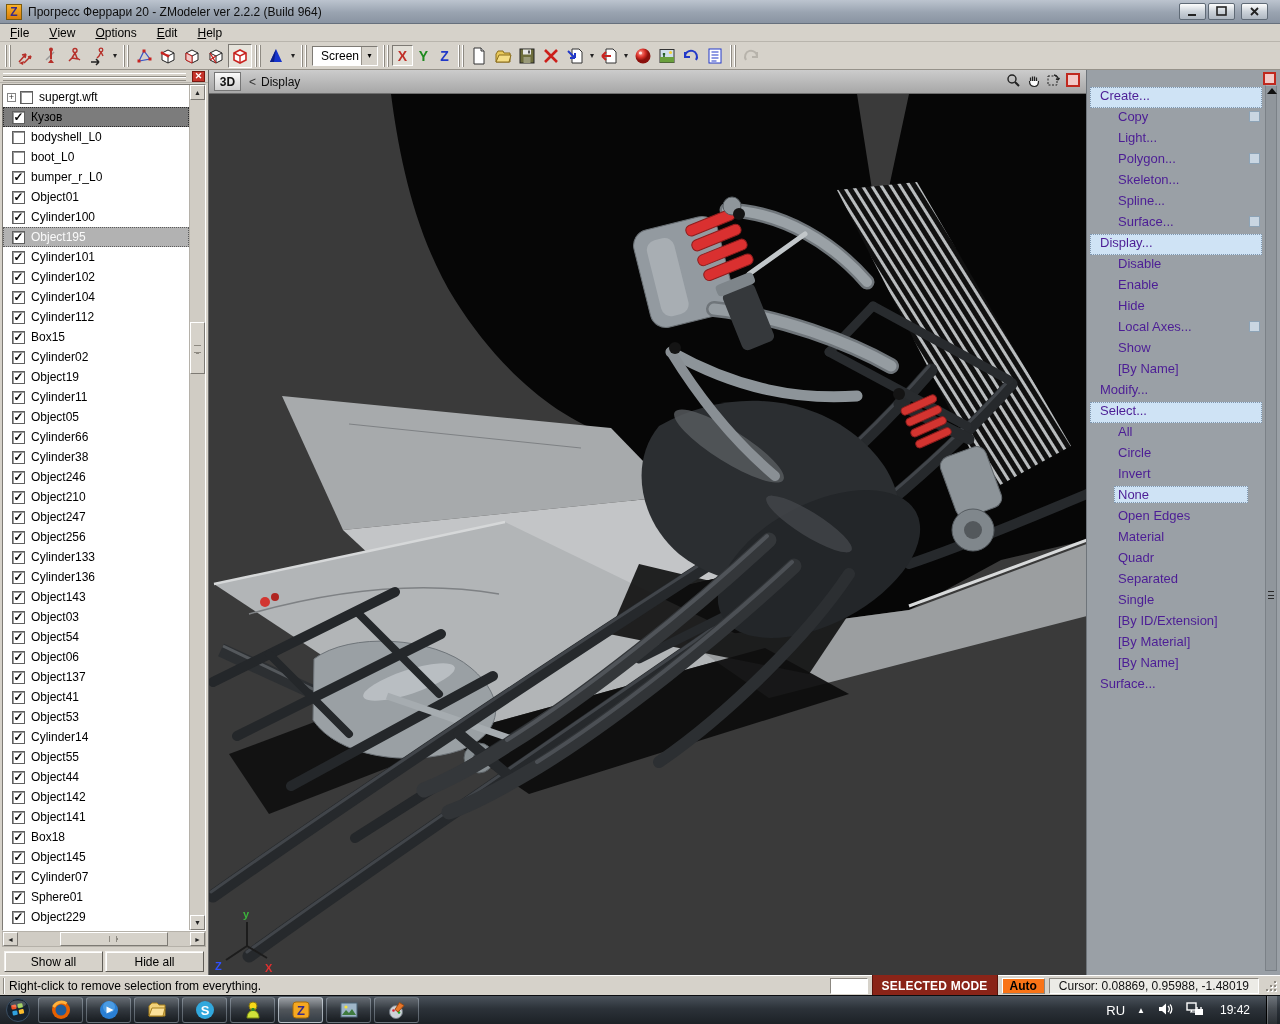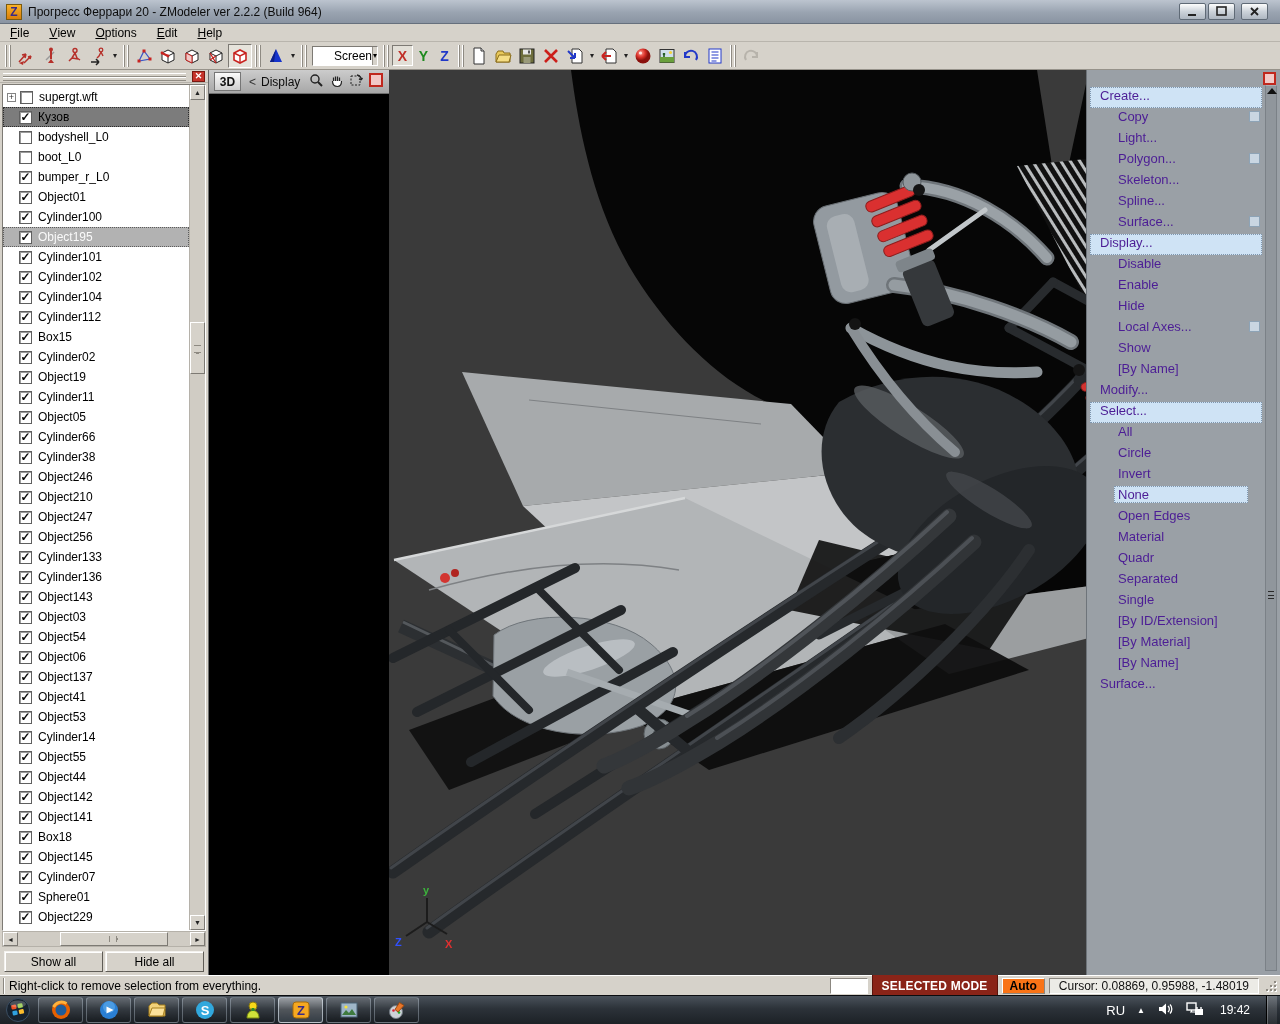--- a/index.html
+++ b/index.html
@@ -17,39 +17,39 @@
 
 .menubar{height:18px;background:#d6d2ca;display:flex;align-items:center;font-size:12px;color:#000;border-bottom:1px solid #b9b5ad}
 .menu-item{padding:0 10px;height:100%;display:flex;align-items:center}
 
 
 .toolbar{height:28px;background:#d6d2ca;display:flex;align-items:center;border-bottom:1px solid #96928a;padding-left:2px}
 .tgrip{width:6px;height:22px;margin:0 3px;background:repeating-linear-gradient(to right,#ffffff 0 1px,#8e8a82 1px 2px,#d6d2ca 2px 4px)}
 .ti{width:24px;height:24px;display:flex;align-items:center;justify-content:center;flex:none}
 .ti.pressed{border:1px solid;border-color:#7d7a74 #ffffff #ffffff #7d7a74;background:#e6e3db}
 .caret{font-size:8px;color:#222;width:10px;text-align:center}
-.combo{display:flex;width:66px;height:20px;border:1px solid;border-color:#7d7a74 #fff #fff #7d7a74;background:#fff;font-size:12px;align-items:center;padding-left:21px;margin:0 2px}
+.combo{display:flex;width:66px;height:20px;border:1px solid;border-color:#7d7a74 #fff #fff #7d7a74;background:#fff;font-size:12px;align-items:center;padding-left:8px;margin:0 2px}
 .combo-btn{margin-left:auto;width:16px;height:100%;background:#d6d2ca;border-left:1px solid #96928a;font-size:8px;display:flex;align-items:center;justify-content:center}
 .axis-btn{width:21px;height:21px;font-weight:bold;font-size:14px;display:flex;align-items:center;justify-content:center}
 .axis-btn.ax{color:#c03028}.axis-btn.ay{color:#1e8a1e}.axis-btn.az{color:#2038c8}
 .axis-btn.pressed{border:1px solid;border-color:#7d7a74 #fff #fff #7d7a74;background:#e2dfd7}
 .ti.disabled{opacity:.5}
 
 
 .main{flex:1;display:flex;min-height:0}
 
 
 .left-panel{width:208px;background:#d6d2ca;display:flex;flex-direction:column;flex:none}
 .lp-header{height:13px;position:relative;border-bottom:1px solid #b5b1a9}
 .lp-header::before{content:"";position:absolute;left:3px;right:22px;top:3px;height:2px;border-top:1px solid #fff;border-bottom:1px solid #908c84}
 .lp-header::after{content:"";position:absolute;left:3px;right:22px;top:7px;height:2px;border-top:1px solid #fff;border-bottom:1px solid #908c84}
 .lp-close{position:absolute;right:3px;top:1px;width:13px;height:11px;background:#c5332a;border:1px solid #791710;color:#fff;font-size:9px;line-height:9px;text-align:center;font-weight:bold}
 .tree-wrap{flex:1;display:flex;min-height:0;margin:1px 2px 0 2px;border:1px solid;border-color:#7d7a74 #fff #fff #7d7a74;background:#fff}
 .tree{flex:1;overflow:hidden;padding-top:2px}
-.tree-row{height:20px;display:flex;align-items:center;padding-left:16px;font-size:12px;color:#000}
+.tree-row{height:20px;display:flex;align-items:center;padding-left:9px;font-size:12px;color:#000}
 .tree-row.root{padding-left:4px}
 .expander{width:9px;height:9px;border:1px solid #848484;background:#fff;font-size:9px;line-height:7px;text-align:center;margin-right:4px;color:#333;flex:none}
 .cb{width:13px;height:13px;background:#fff;border:1px solid #5f5f5f;box-shadow:inset 1px 1px 0 #9a9a9a;margin-right:6px;font-size:12px;line-height:11px;text-align:center;font-weight:bold;color:#0a0a0a;flex:none}
 .cb.on::after{content:"✓"}
 .tree-row.sel-dark{background:#7c7c7c;outline:1px dotted #2c2c2c;outline-offset:-1px}
 .tree-row.sel-light{background:#b2b2b2;outline:1px dotted #5c5c5c;outline-offset:-1px}
 .tree-row.sel-light .lbl{color:#fafafa}
 .vscroll{width:16px;background:#d0ccc4;border-left:1px solid #b5b1a9;display:flex;flex-direction:column}
 .scroll-btn{height:15px;background:#d6d2ca;border:1px solid;border-color:#fff #7d7a74 #7d7a74 #fff;font-size:7px;line-height:13px;text-align:center;color:#222;flex:none}
 .vtrack{flex:1;position:relative}
@@ -57,21 +57,21 @@
 .vthumb::after{content:"";position:absolute;left:3px;right:3px;top:22px;height:6px;border-top:1px solid #8e8a82;border-bottom:1px solid #8e8a82;box-shadow:0 3px 0 -2px #8e8a82}
 .hscroll{height:16px;margin:0 2px;background:#d0ccc4;border:1px solid #b5b1a9;display:flex}
 .hbtn{width:15px;background:#d6d2ca;border:1px solid;border-color:#fff #7d7a74 #7d7a74 #fff;font-size:7px;line-height:13px;text-align:center;color:#222;flex:none}
 .htrack{flex:1;position:relative}
 .hthumb{position:absolute;top:0;bottom:0;left:42px;width:108px;background:#d6d2ca;border:1px solid;border-color:#fff #7d7a74 #7d7a74 #fff}
 .hthumb::after{content:"";position:absolute;top:3px;bottom:3px;left:48px;width:6px;border-left:1px solid #8e8a82;border-right:1px solid #8e8a82;box-shadow:3px 0 0 -2px #8e8a82}
 .panel-buttons{height:28px;display:flex;gap:2px;padding:4px 4px 3px 4px}
 .pbtn{flex:1;background:#d6d2ca;border:1px solid;border-color:#f4f2ee #5f5c56 #5f5c56 #f4f2ee;box-shadow:inset 1px 1px 0 #fff;font-size:12px;color:#000}
 
 
-.viewport{flex:1;display:flex;flex-direction:row;min-width:0;border-left:1px solid #6b6b6b}
+.viewport{flex:1;display:flex;flex-direction:column;min-width:0;border-left:1px solid #6b6b6b}
 .vp-header{height:24px;background:linear-gradient(#cccccc,#a7a7a7);display:flex;align-items:center;border-bottom:1px solid #6e6e6e;padding:0 5px;gap:8px}
 .vp-3d{width:27px;height:19px;background:linear-gradient(#fbfbfb,#cfcfcf);border:1px solid #767676;font-weight:bold;font-size:12px;color:#111;display:flex;align-items:center;justify-content:center}
 .vp-back{font-size:12px;color:#333}
 .vp-crumb{font-size:12px;color:#0d0d0d;margin-left:-3px}
 .vp-tools{margin-left:auto;display:flex;gap:4px;align-items:center}
 .vp-canvas{flex:1;position:relative;background:#3a3a3a;overflow:hidden}
 .vp-canvas svg{display:block}
 
 
 .right-panel{width:194px;background:#9aa0a6;position:relative;flex:none;border-left:1px solid #6e747a}

